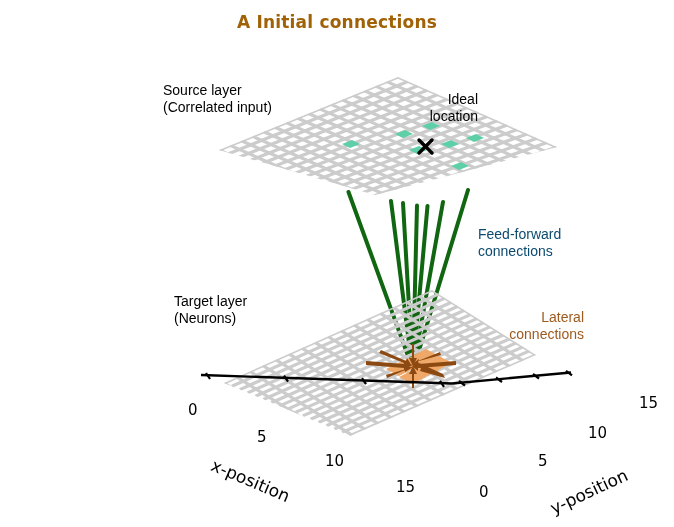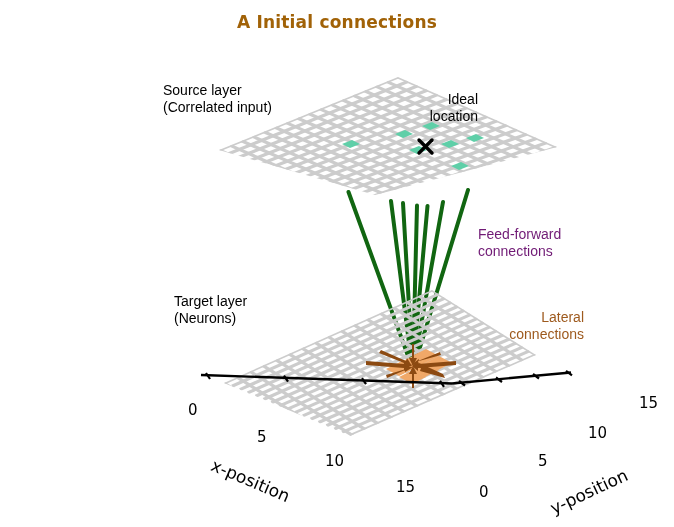--- a/index.html
+++ b/index.html
@@ -34,21 +34,21 @@
     letter-spacing: 0.2px;
   }
   .lbl {
     position: absolute;
     font-family: Liberation Sans, sans-serif;
     font-size: 14px;
     color: #000000;
     white-space: pre;
     line-height: 1.2;
   }
-  .lbl.green { color: #701a75; }
+  .lbl.green { color: #0c4a6e; }
   .lbl.brown { color: #9e5a1e; }
   .lbl.center { text-align: right; }
   .tick-lbl {
     position: absolute;
     font-family: "DejaVu Sans", sans-serif;
     font-size: 15px;
     color: #000000;
     white-space: pre;
   }
   .axis-title {

